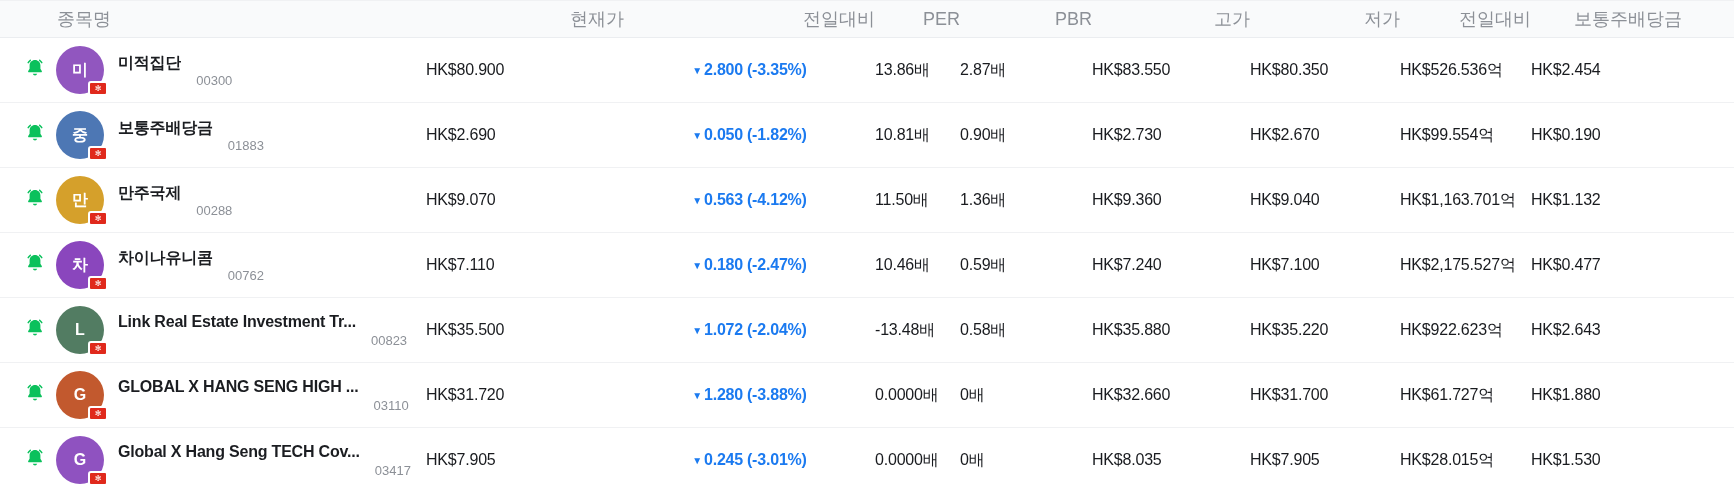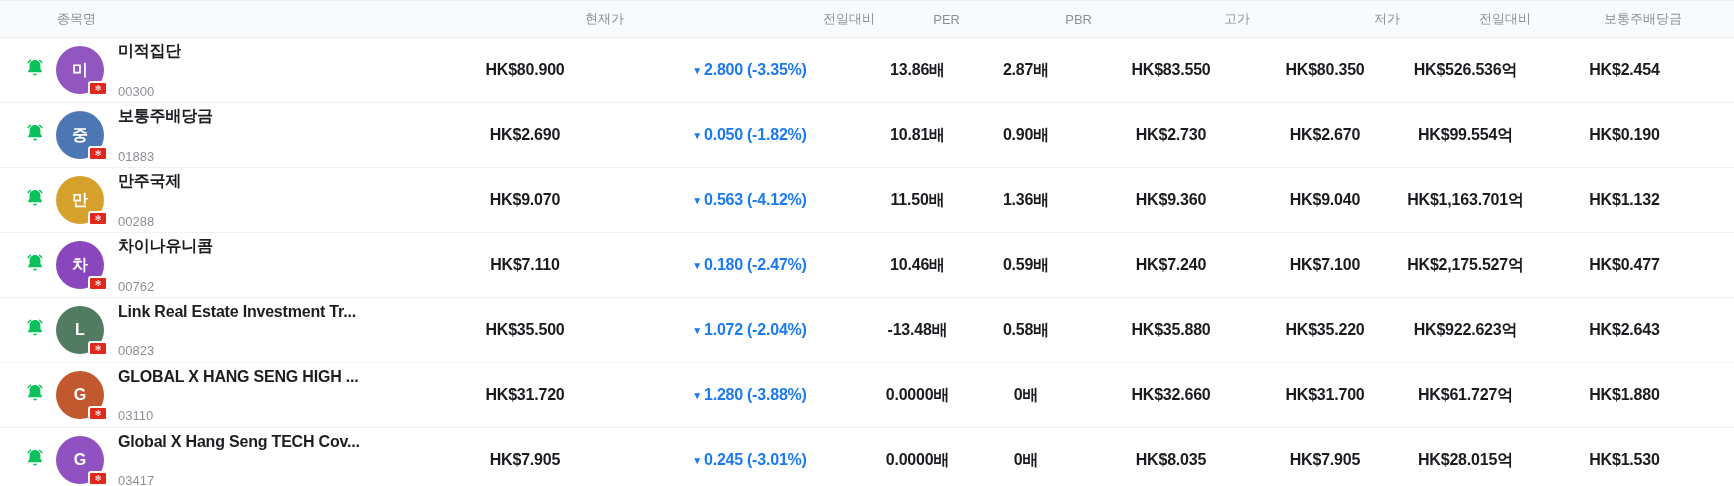--- a/index.html
+++ b/index.html
@@ -19,44 +19,44 @@
   }
   table.stock-table {
     width: 1734px;
     border-collapse: collapse;
     table-layout: fixed;
   }
   thead th {
     height: 36px;
     background: #f9fafb;
     border-bottom: 1px solid #ebedf0;
-    font-size: 13px;
+    font-size: 18px;
     font-weight: 400;
     color: #8c9097;
     text-align: right;
     padding: 0;
     white-space: nowrap;
     vertical-align: middle;
   }
   thead th.th-name {
     text-align: left;
     padding-left: 57px;
   }
   thead th.th-dividend { padding-right: 52px; }
   tbody td {
     height: 64px;
     border-bottom: 1px solid #f0f1f3;
     padding: 0;
     vertical-align: middle;
     white-space: nowrap;
   }
   td.cell-num {
-    text-align: center;
+    text-align: left;
     font-size: 16px;
-    font-weight: 700;
+    font-weight: 400;
     color: #191b1f;
     letter-spacing: -0.2px;
   }
   td.cell-dividend { padding-right: 16px; }
   td.cell-change {
     text-align: center;
     color: var(--c-down, #1b7af0);
     font-size: 16px;
     font-weight: 600;
     letter-spacing: -0.2px;
@@ -108,21 +108,21 @@
     border: 2px solid #ffffff;
     border-radius: 3px;
     box-sizing: border-box;
     display: flex;
     align-items: center;
     justify-content: center;
     color: #ffffff;
     font-size: 8px;
     line-height: 1;
   }
-  .stock-text { display: flex; flex-direction: column; gap: 2px; }
+  .stock-text { display: flex; flex-direction: row; gap: 15px; }
   .stock-name {
     font-size: 16px;
     font-weight: 700;
     color: #1b1d21;
     letter-spacing: -0.2px;
     overflow: hidden;
     text-overflow: ellipsis;
     max-width: 300px;
   }
   .stock-code {

